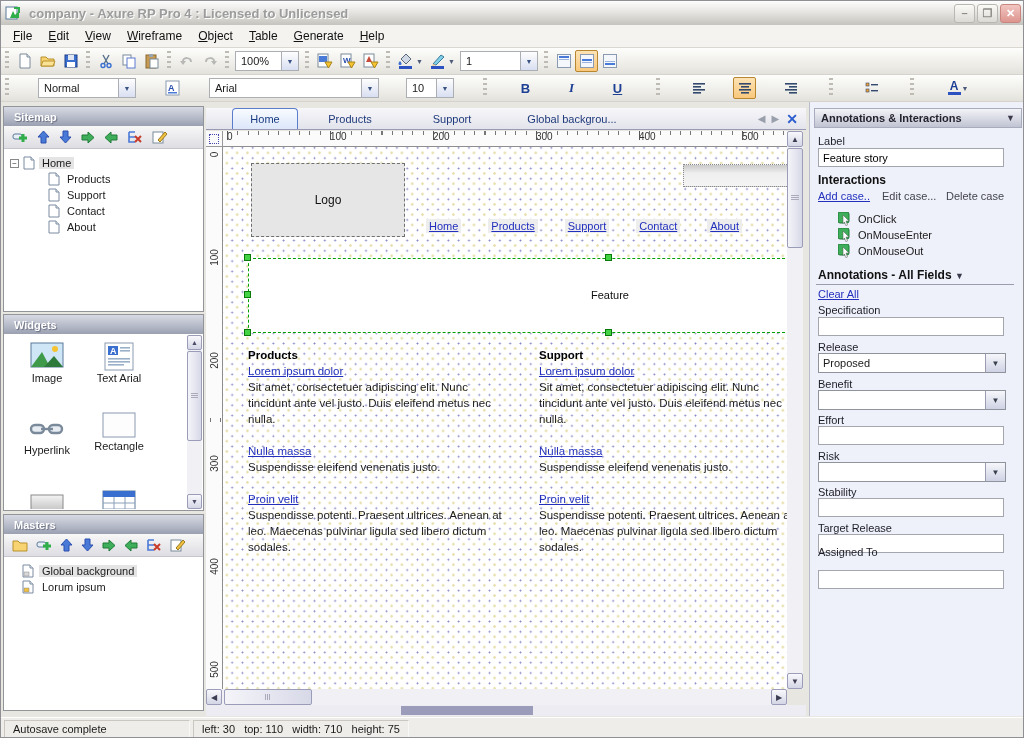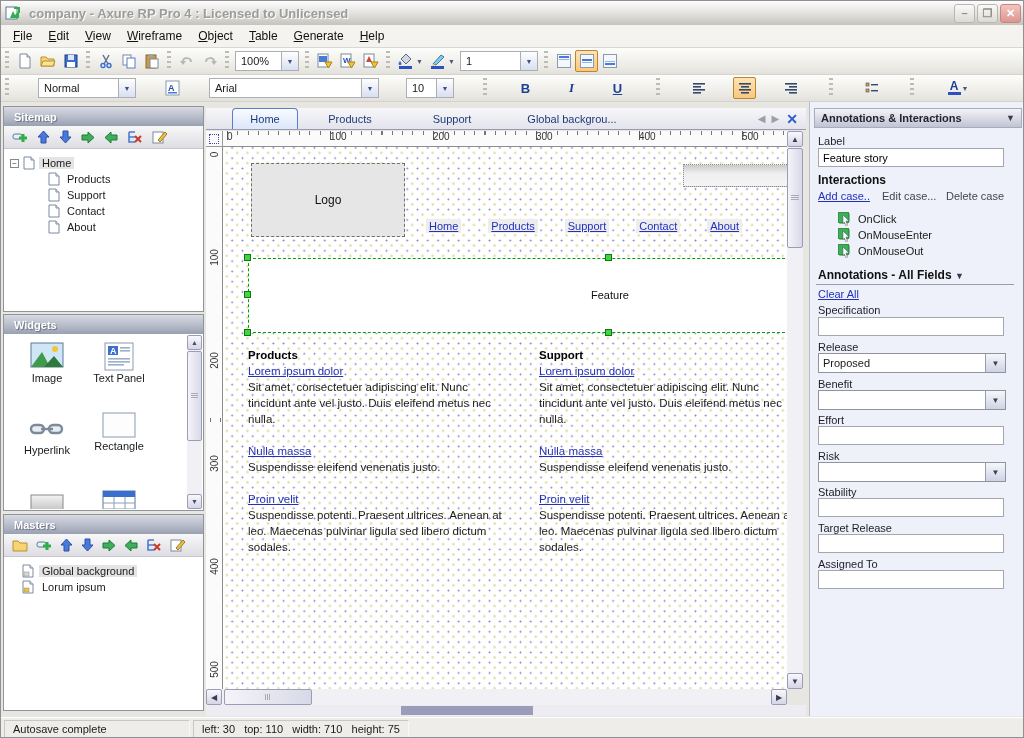--- a/index.html
+++ b/index.html
@@ -566,21 +566,21 @@
             <rect x="6" y="4" width="10" height="9" fill="#3a6fd0"></rect>
             <text x="8" y="12" font-size="9" font-weight="bold" fill="#fff">A</text>
             <g fill="#9ab0c8">
               <rect x="18" y="5" width="10" height="1.6"></rect>
               <rect x="18" y="8" width="10" height="1.6"></rect>
               <rect x="6" y="16" width="22" height="1.6"></rect>
               <rect x="6" y="19" width="22" height="1.6"></rect>
               <rect x="6" y="22" width="16" height="1.6"></rect>
             </g>
           </svg></span>
-      <div>Text Panel</div>
+      <div>Text Arial</div>
     </div>
     <div class="widget-cell" style="left:8px;top:80px">
       <span><svg width="38" height="30" viewBox="0 0 38 30" style="margin:0 auto">
             <g fill="none" stroke="#7a8a9a" stroke-width="2.4">
               <rect x="3" y="11" width="13" height="8" rx="4" fill="#e6ecf2"></rect>
               <rect x="21" y="11" width="13" height="8" rx="4" fill="#e6ecf2"></rect>
               <line x1="13" y1="15" x2="25" y2="15"></line>
             </g>
           </svg></span>
       <div>Hyperlink</div>
@@ -855,20 +855,20 @@
     <span class="sval"></span>
     <span class="sbtn">▼</span>
   </div>
 
   <span class="rp-label" style="top:384px">Stability</span>
   <input class="rp-input" style="top: 396px;">
 
   <span class="rp-label" style="top:420px">Target Release</span>
   <input class="rp-input" style="top: 432px;">
 
-  <span class="rp-label" style="top:456px">Assigned To</span>
+  <span class="rp-label" style="top:444px">Assigned To</span>
   <input class="rp-input" style="top: 468px;">
 </div>
 
 <div class="abs statusbar">
   <span class="status-seg first">Autosave complete</span>
   <span class="status-seg">left: 30   top: 110   width: 710   height: 75</span>
 </div>
 
 </body></html>

